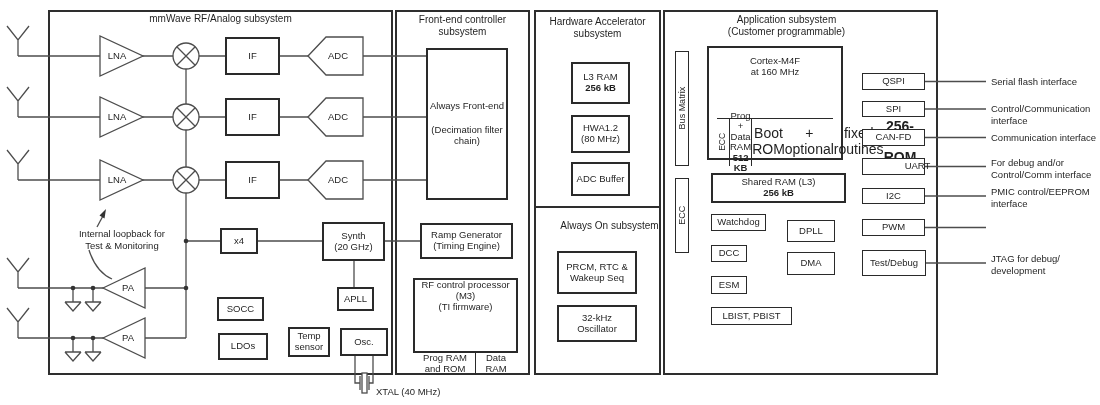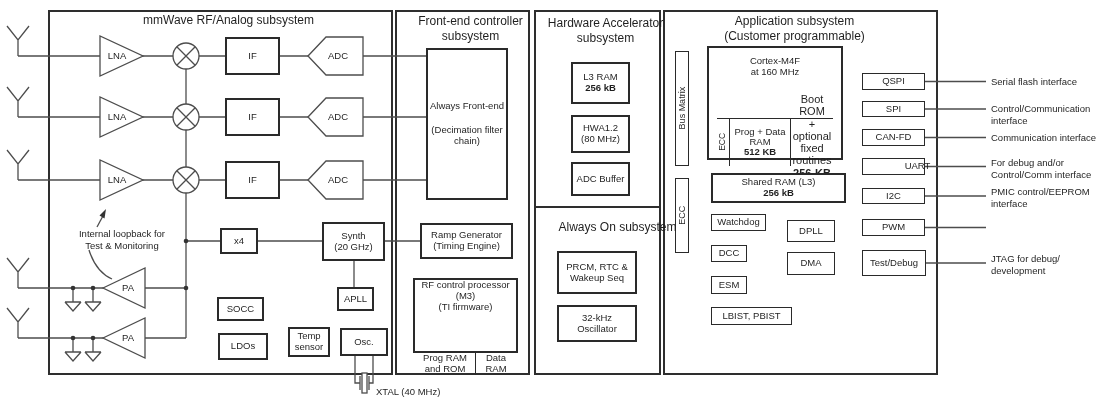--- a/index.html
+++ b/index.html
@@ -10,21 +10,21 @@
   .subsys { position:absolute; box-sizing:border-box; border:2px solid #2e2e2e; background:transparent; z-index:1; }
   svg.overlay { position:absolute; left:0; top:0; z-index:2; }
   .box {
     position:absolute; box-sizing:border-box; background:#fff; border:2px solid #2a2a2a;
     display:flex; flex-direction:column; align-items:center; justify-content:center;
     text-align:center; font-size:9.5px; line-height:1.14; z-index:3;
   }
   .thin { border-width:1.5px; }
   .lbl { position:absolute; z-index:4; font-size:9.5px; line-height:1.22; }
   .ctr { text-align:center; }
-  .title { font-size:12px;margin-left:8px; }
+  .title { font-size:10px; }
   .b { font-weight:bold; }
   .vrot { transform:rotate(-90deg); white-space:nowrap; }
   .row { display:flex; flex-direction:row; align-items:stretch; width:100%;margin-top:40px; }
   span.ln { display:block; }
 </style>
 </head>
 <body>
 
 <div id="stage">
 
@@ -242,21 +242,21 @@
     </div>
     <div class="row" style="border-top:1.5px solid #2a2a2a;height:47px;">
       <div style="width:12px;border-right:1.5px solid #2a2a2a;display:flex;align-items:center;justify-content:center;font-size:8.5px;">
         <span class="vrot">ECC</span>
       </div>
       <div style="width:60px;border-right:1.5px solid #2a2a2a;display:flex;flex-direction:column;align-items:center;justify-content:center;line-height:1.1;">
         <span class="ln">Prog + Data</span>
         <span class="ln">RAM</span>
         <span class="ln b">512 KB</span>
       </div>
-      <div style="flex:1;display:flex;flex-direction:column;align-items:center;justify-content:center;font-size:11px;line-height:1.12;">
+      <div style="flex:1;display:flex;flex-direction:row;align-items:center;justify-content:center;font-size:14px;line-height:1.12;">
         <span class="ln">Boot ROM</span>
         <span class="ln">+ optional</span>
         <span class="ln">fixed routines</span>
         <span class="ln b">256-KB ROM</span>
       </div>
     </div>
   </div>
 
   <div class="box" style="left:711px;top:173px;width:135px;height:30px;">
     <span class="ln">Shared RAM (L3)</span>

